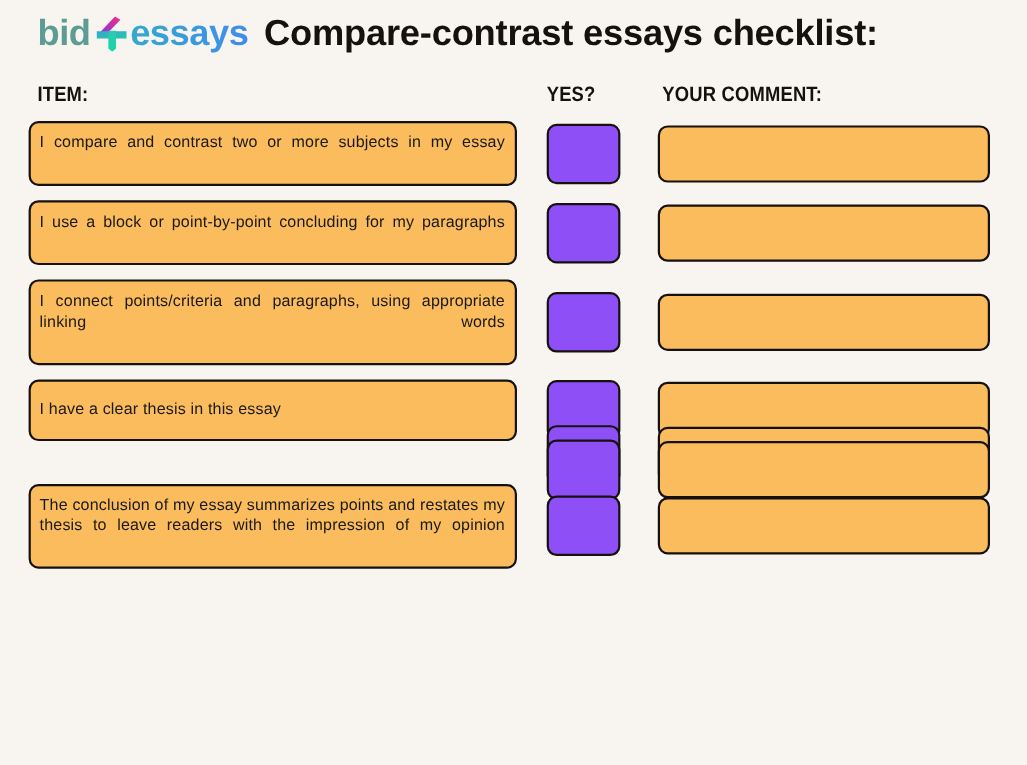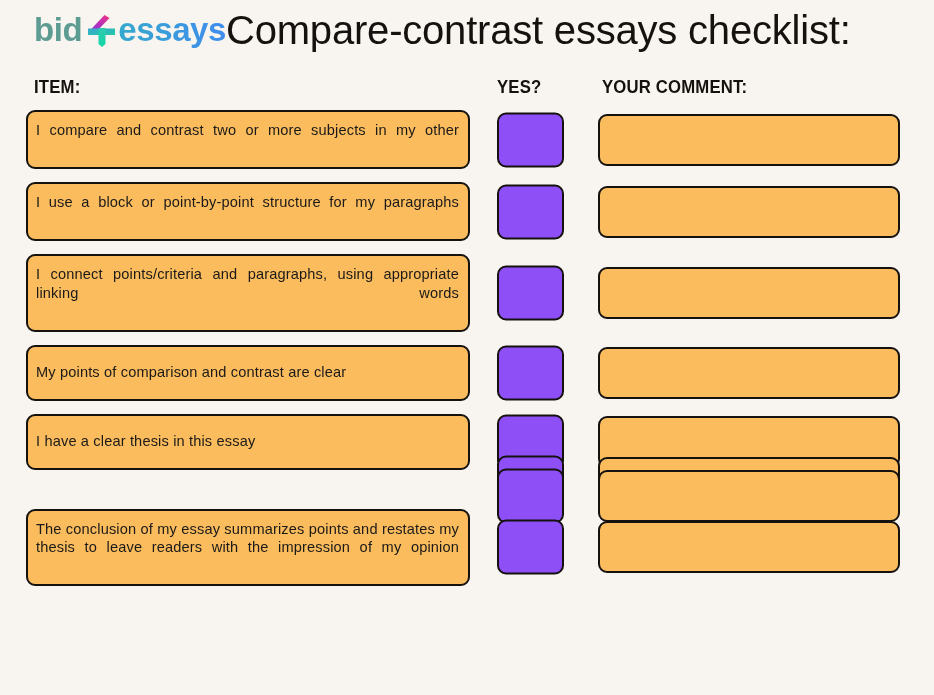--- a/index.html
+++ b/index.html
@@ -56,23 +56,24 @@
   }
 
   .logo-papers {
     background: linear-gradient(90deg, #35a9cd 0%, #3f8ced 100%);
     -webkit-background-clip: text;
     background-clip: text;
     color: transparent;
   }
 
   .title {
-    font-size: 40px;
+    font-size: 33px;
     color: #14110f;
-    font-weight: 400;
+    font-weight: 700;
+    margin-left: 14px;
     letter-spacing: -0.2px;
   }
 
   
   .col-headers {
     position: absolute;
     top: 76px;
     left: 0;
     right: 0;
     height: 26px;
@@ -196,48 +197,41 @@
 
   <div class="col-headers">
     <div class="col-head item">ITEM:</div>
     <div class="col-head yes">YES?</div>
     <div class="col-head comment">YOUR COMMENT:</div>
   </div>
 
   <div class="rows" id="rows">
       <div class="row">
         <div class="item-box lines-2">
-          <span class="txt">I compare and contrast two or more subjects in my other</span>
+          <span class="txt">I compare and contrast two or more subjects in my essay</span>
         </div>
         <div class="yes-box"></div>
         <div class="comment-box"></div>
       </div>
       <div class="row">
         <div class="item-box lines-2">
-          <span class="txt">I use a block or point-by-point structure for my paragraphs</span>
+          <span class="txt">I use a block or point-by-point concluding for my paragraphs</span>
         </div>
         <div class="yes-box"></div>
         <div class="comment-box"></div>
       </div>
       <div class="row">
         <div class="item-box lines-2">
           <span class="txt">I connect points/criteria and paragraphs, using appropriate linking words</span>
         </div>
         <div class="yes-box"></div>
         <div class="comment-box"></div>
       </div>
       <div class="row">
         <div class="item-box lines-1">
-          <span class="txt">My points of comparison and contrast are clear</span>
-        </div>
-        <div class="yes-box"></div>
-        <div class="comment-box"></div>
-      </div>
-      <div class="row">
-        <div class="item-box lines-1">
           <span class="txt">I have a clear thesis in this essay</span>
         </div>
         <div class="yes-box"></div>
         <div class="comment-box"></div>
       </div>
       <div class="row">
         <div class="yes-box"></div>
         <div class="comment-box"></div>
       </div>
       <div class="row">

